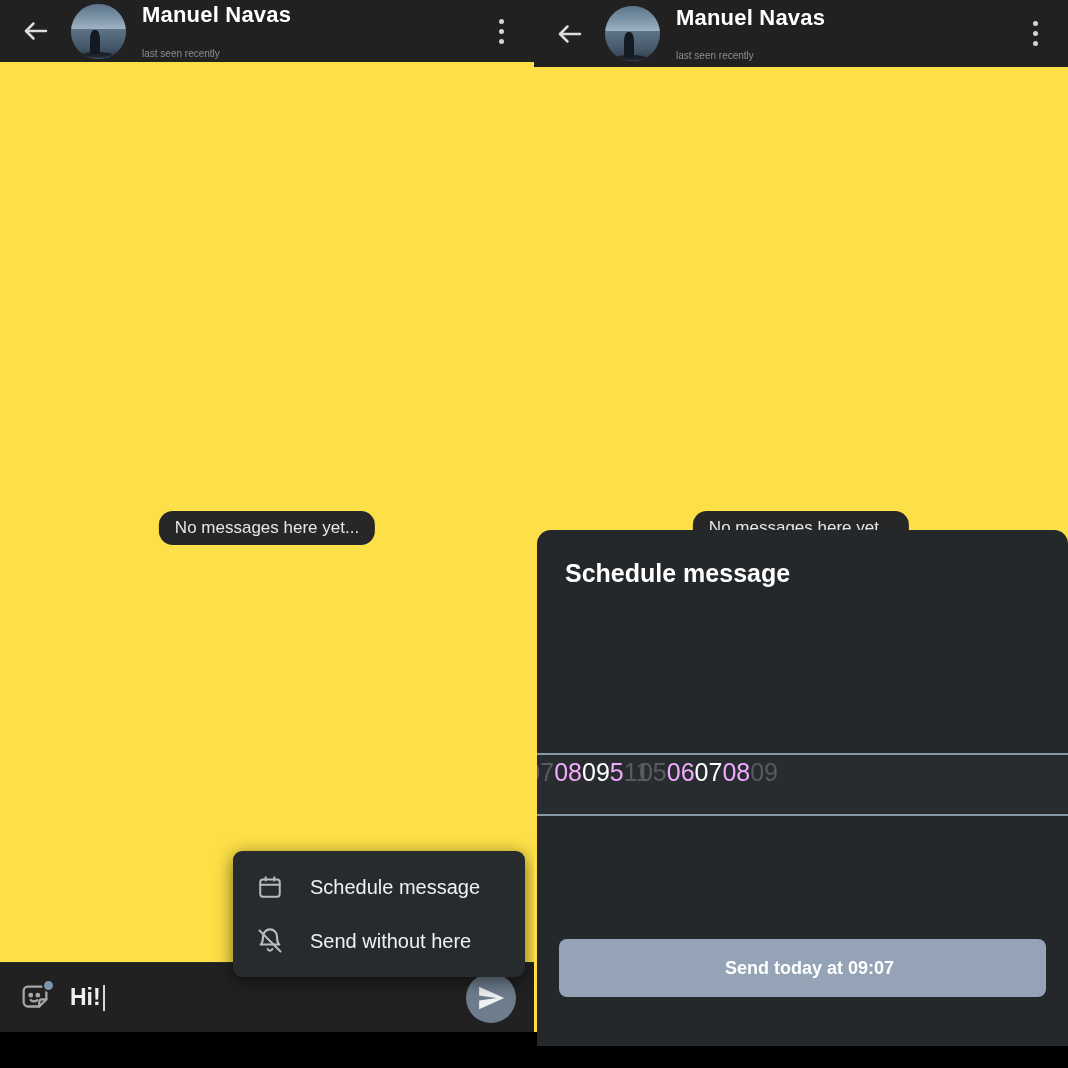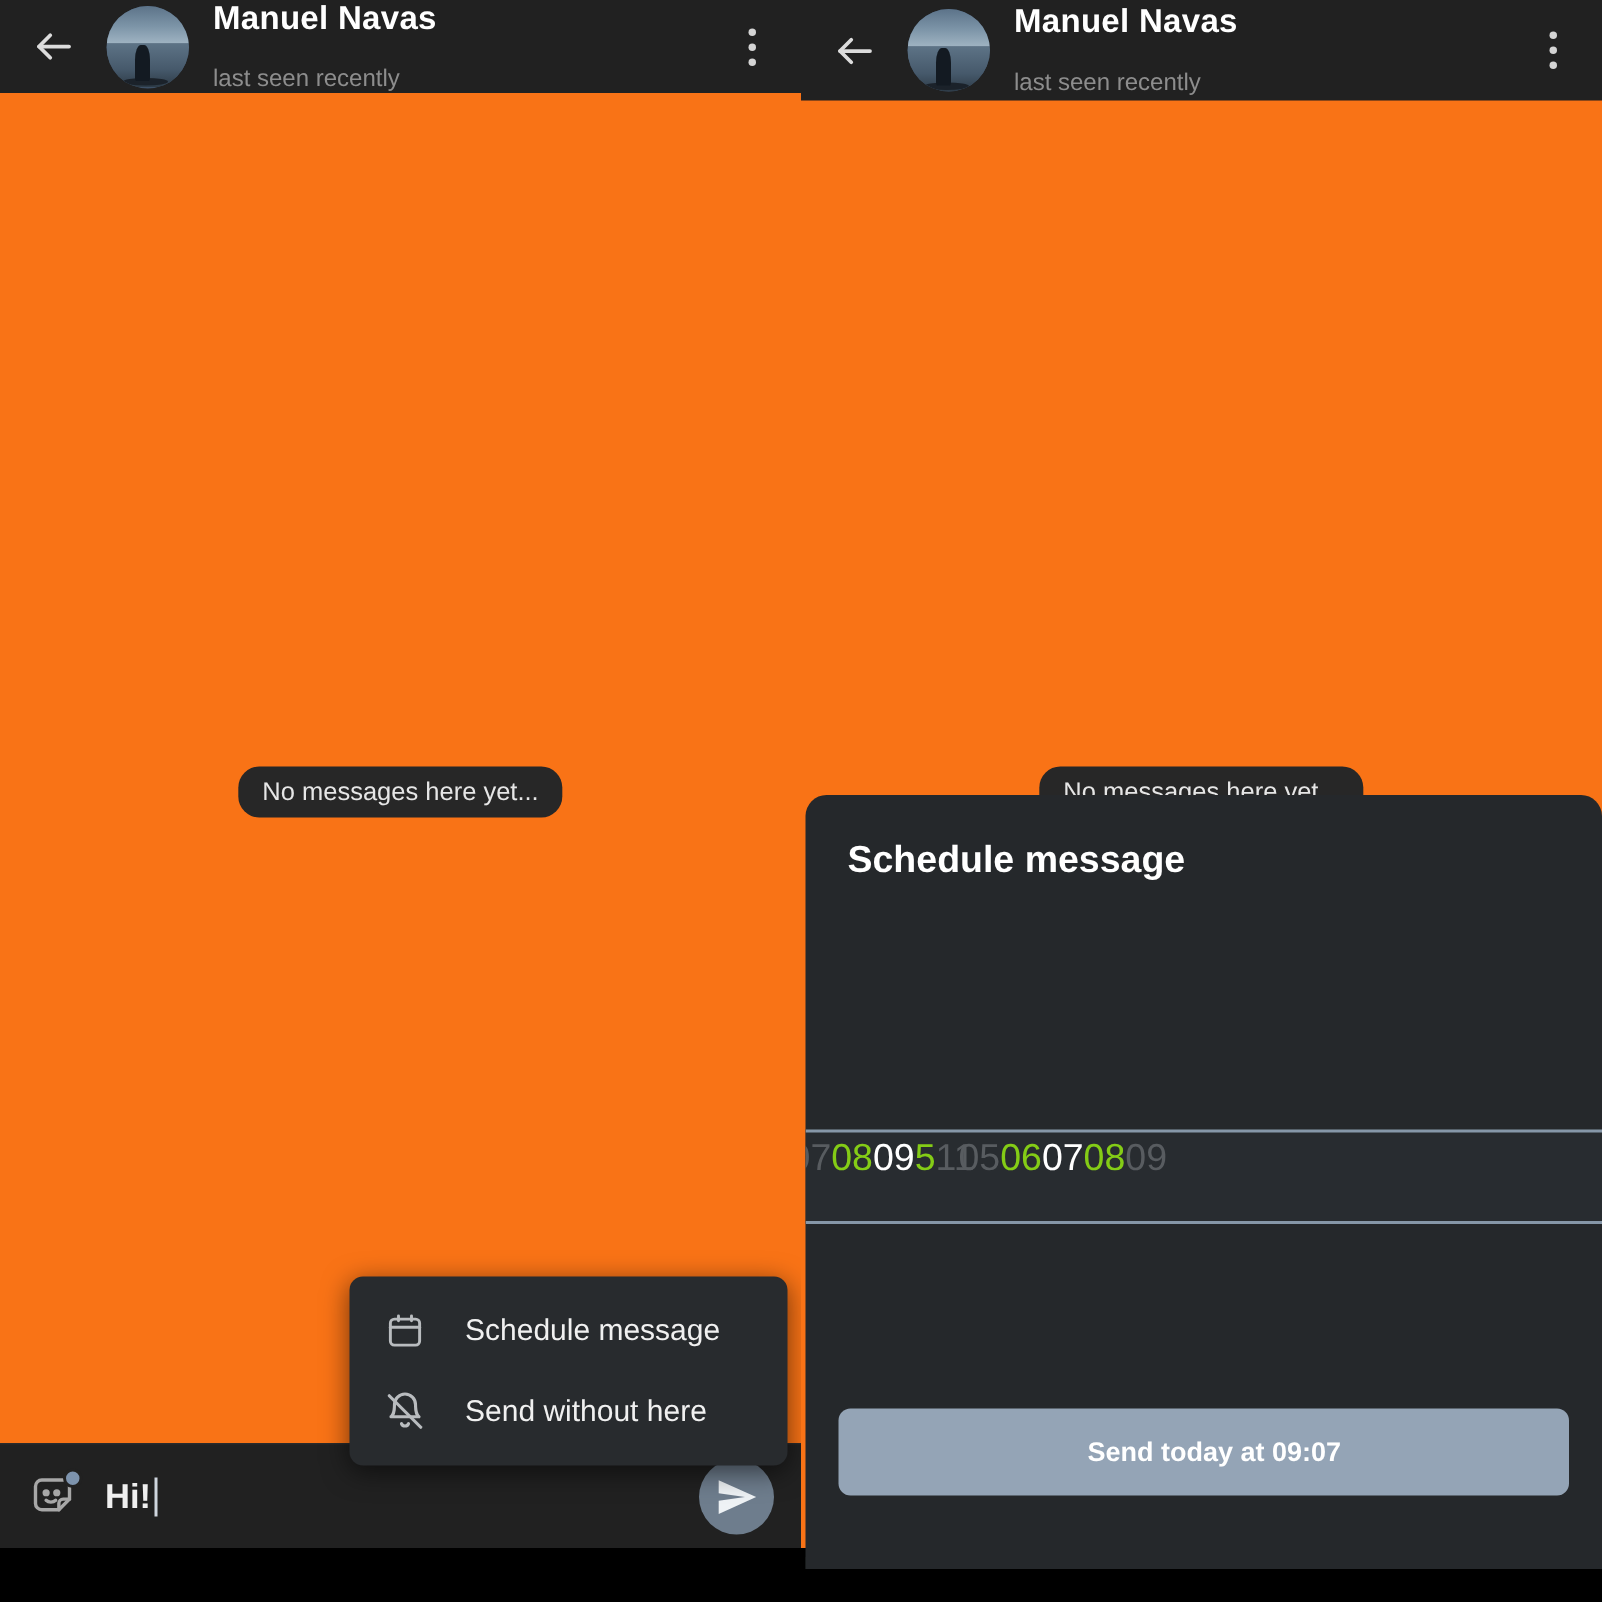--- a/index.html
+++ b/index.html
@@ -86,21 +86,21 @@
     line-height:1.12;
   }
   .contact-name {
     color:#ffffff;
     font-size:22px;
     font-weight:bold;
     letter-spacing:.2px;
   }
   .contact-status {
     color:#8d8d8d;
-    font-size:16px;
+    font-size:10px;
     margin-top:20px;
   }
 
   .kebab {
     margin-left:auto;
     width:34px; height:44px;
     display:flex; flex-direction:column;
     align-items:center; justify-content:center;
     gap:5px;
     cursor:pointer;
@@ -108,21 +108,21 @@
   .kebab i {
     display:block;
     width:5px; height:5px;
     border-radius:50%;
     background:#d4d4d4;
   }
 
   
   .chat-body {
     position:absolute; left:0; width:534px;
-    background:#f97316;
+    background:#fde047;
   }
   .panel-left  .chat-body { top:62px; bottom:70px; }
   .panel-right .chat-body { top:67px; bottom:36px; }
 
   .no-messages {
     position:absolute;
     left:50%;
     transform:translateX(-50%);
     background:#272727;
     color:#e6e6e6;
@@ -269,21 +269,21 @@
   .pcol-date { width:290px; align-items:center; }
   .pcol-hour { width:102px; }
   .pcol-min  { width:139px; }
 
   .pcell {
     height:70px;
     display:flex;
     align-items:center;
     justify-content:center;
     font-size:25px;
-    color:#84cc16;
+    color:#f0abfc;
     cursor:pointer;
     width:100%;
   }
   .pcell.faded  { color:#585c60; }
   .pcell.active { color:#ffffff; height:63px; }
 
   .pcol-date .pcell { justify-content:center; padding-left:22px; }
 
   .send-action {
     position:absolute;

